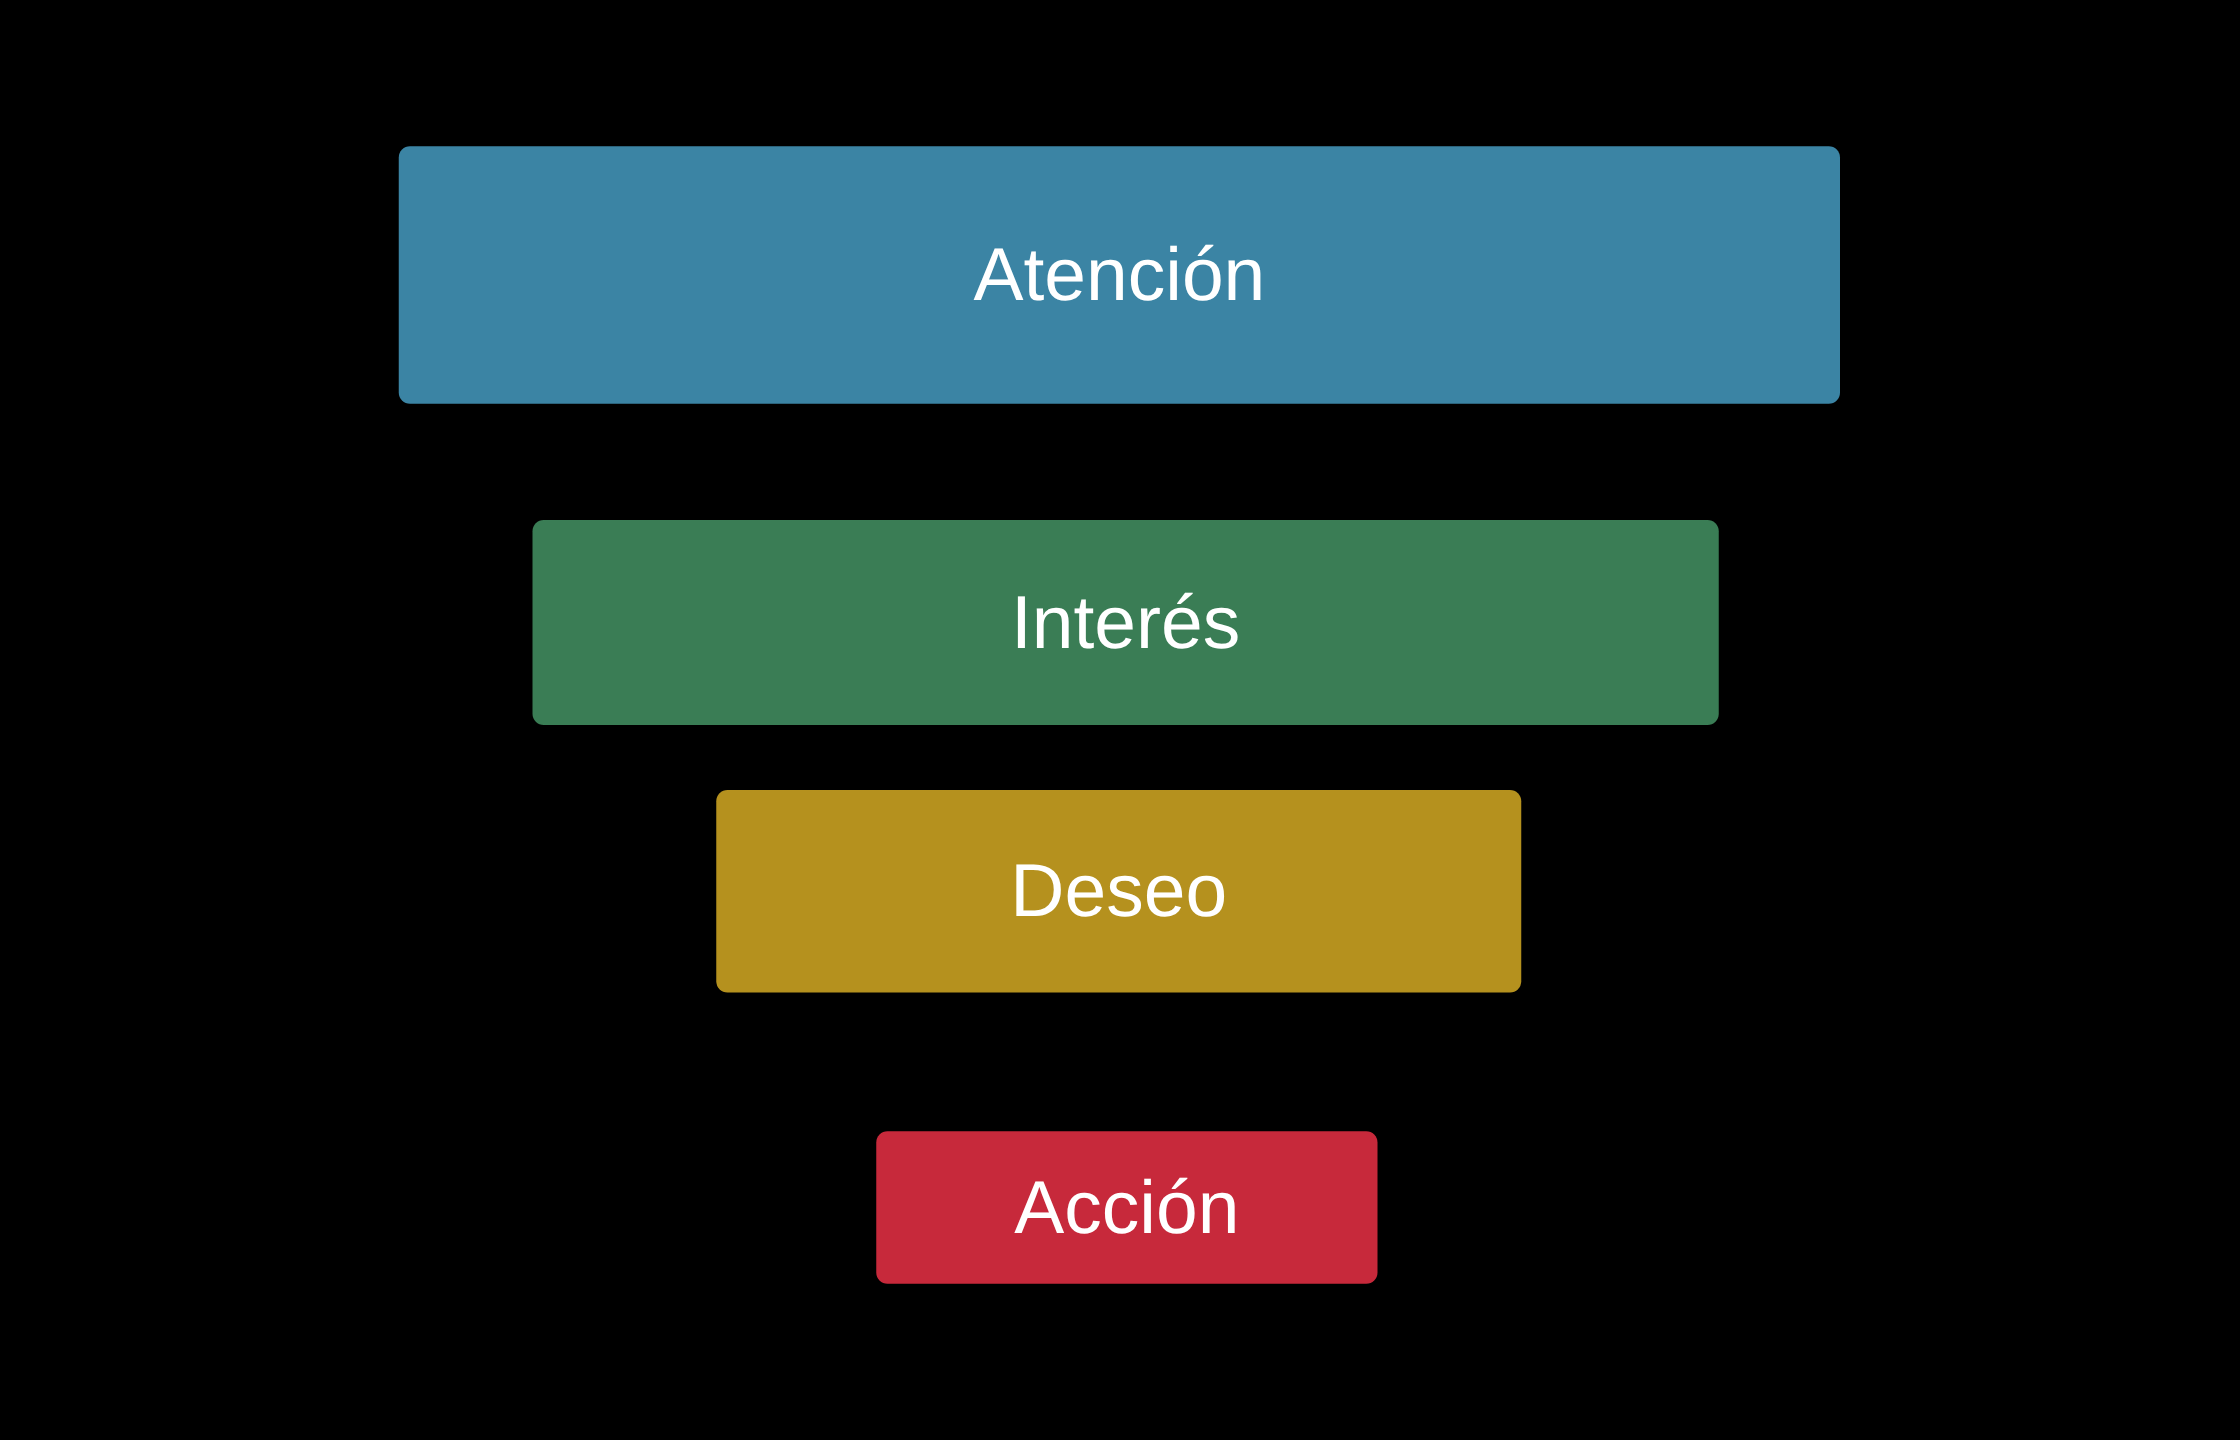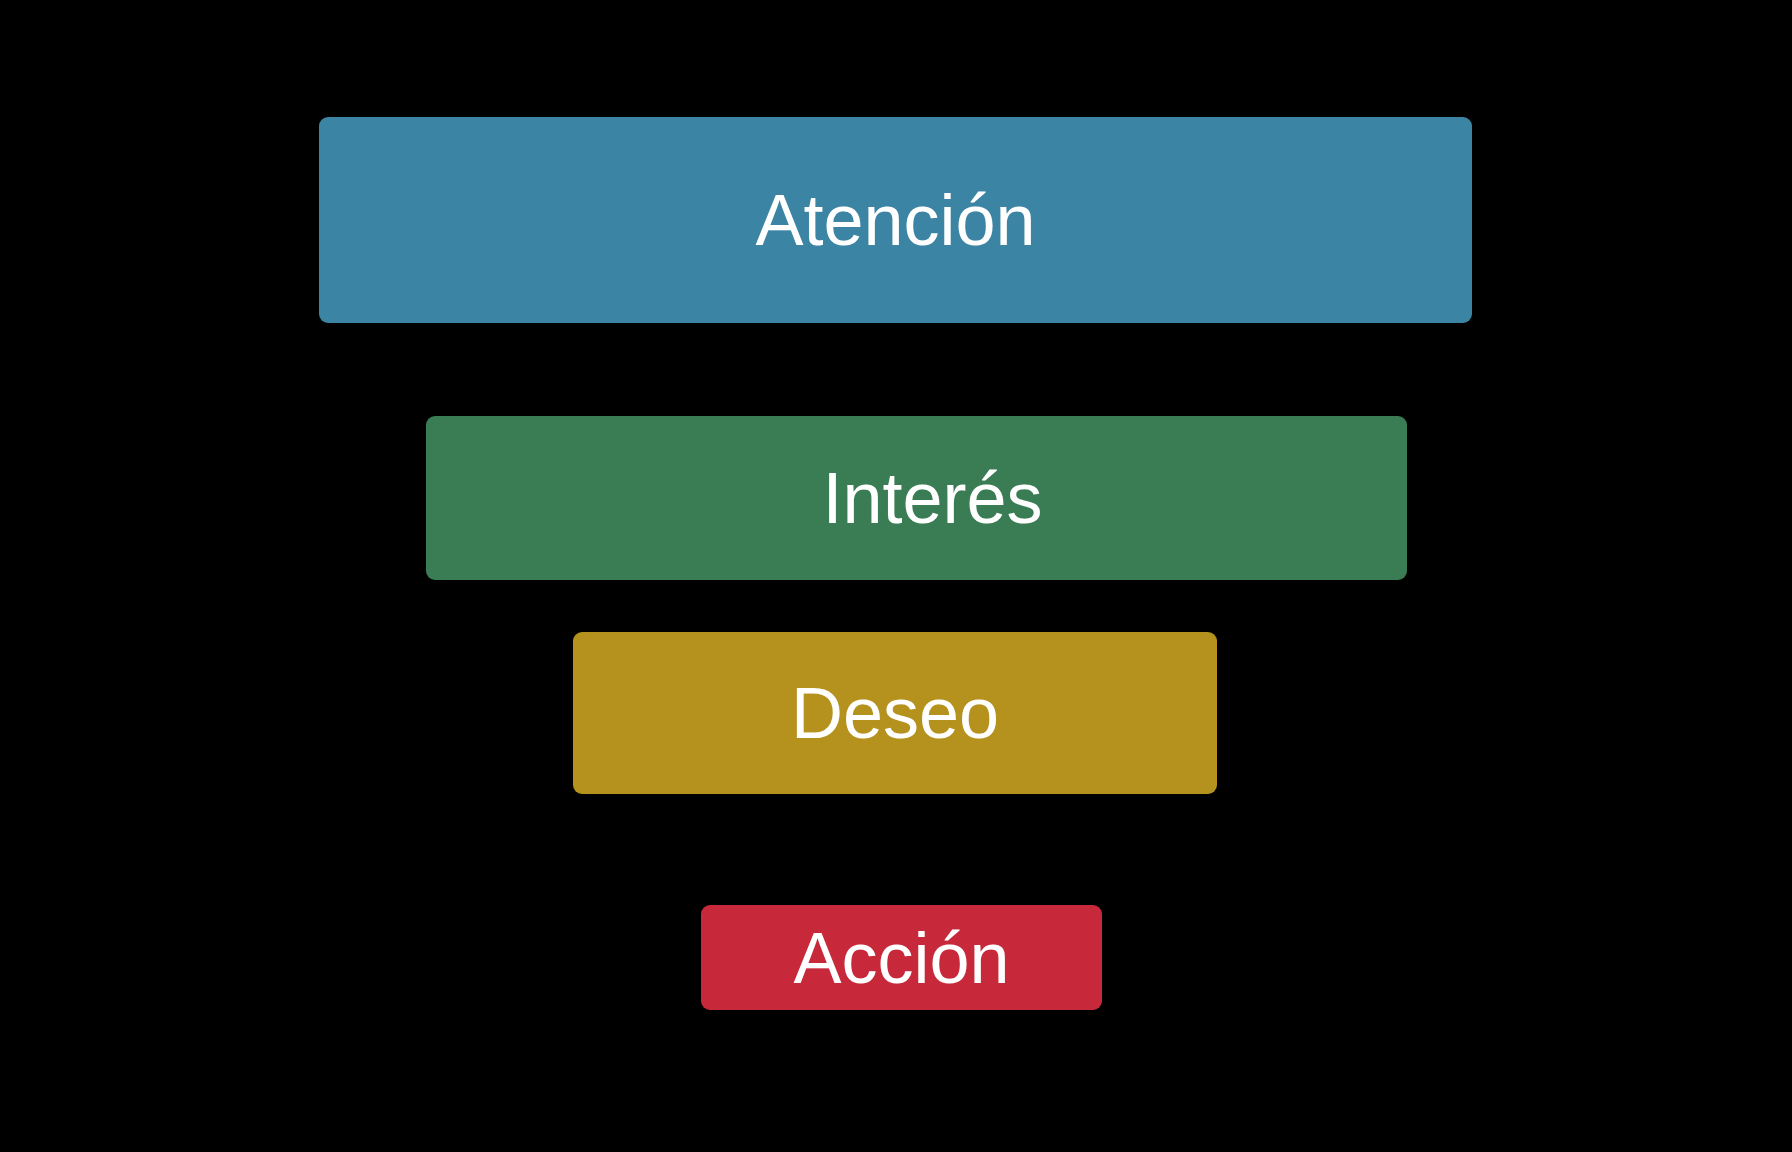--- a/index.html
+++ b/index.html
@@ -17,40 +17,40 @@
   }
   .bar {
     position: absolute;
     display: flex;
     align-items: center;
     justify-content: center;
     border-radius: 9px;
   }
   .bar .label {
     color: #ffffff;
-    font-size: 72px;
+    font-size: 60px;
     line-height: 1;
     white-space: nowrap;
   }
   
   .level-0 { left: 319px; top: 117px; width: 1153px; height: 206px; }
   .level-1 { left: 426px; top: 416px; width: 949px;  height: 164px; }
   .level-2 { left: 573px; top: 632px; width: 644px;  height: 162px; }
-  .level-3 { left: 701px; top: 905px; width: 401px;  height: 105px; text-align: right; }
+  .level-3 { left: 701px; top: 905px; width: 401px;  height: 122px; text-align: right; }
 </style>
 </head>
 <body>
 
 <div class="canvas">
 
   <div class="bar level-0" style="background-color: rgb(59, 132, 164);">
     <span class="label">Atención</span>
   </div>
 
-  <div class="bar level-1" style="background-color: rgb(58, 125, 85); padding-left: 32px;">
+  <div class="bar level-1" style="background-color: rgb(58, 125, 85);">
     <span class="label">Interés</span>
   </div>
 
   <div class="bar level-2" style="background-color: rgb(181, 145, 30);">
     <span class="label">Deseo</span>
   </div>
 
   <div class="bar level-3" style="background-color: rgb(199, 41, 59);">
     <span class="label">Acción</span>
   </div>

